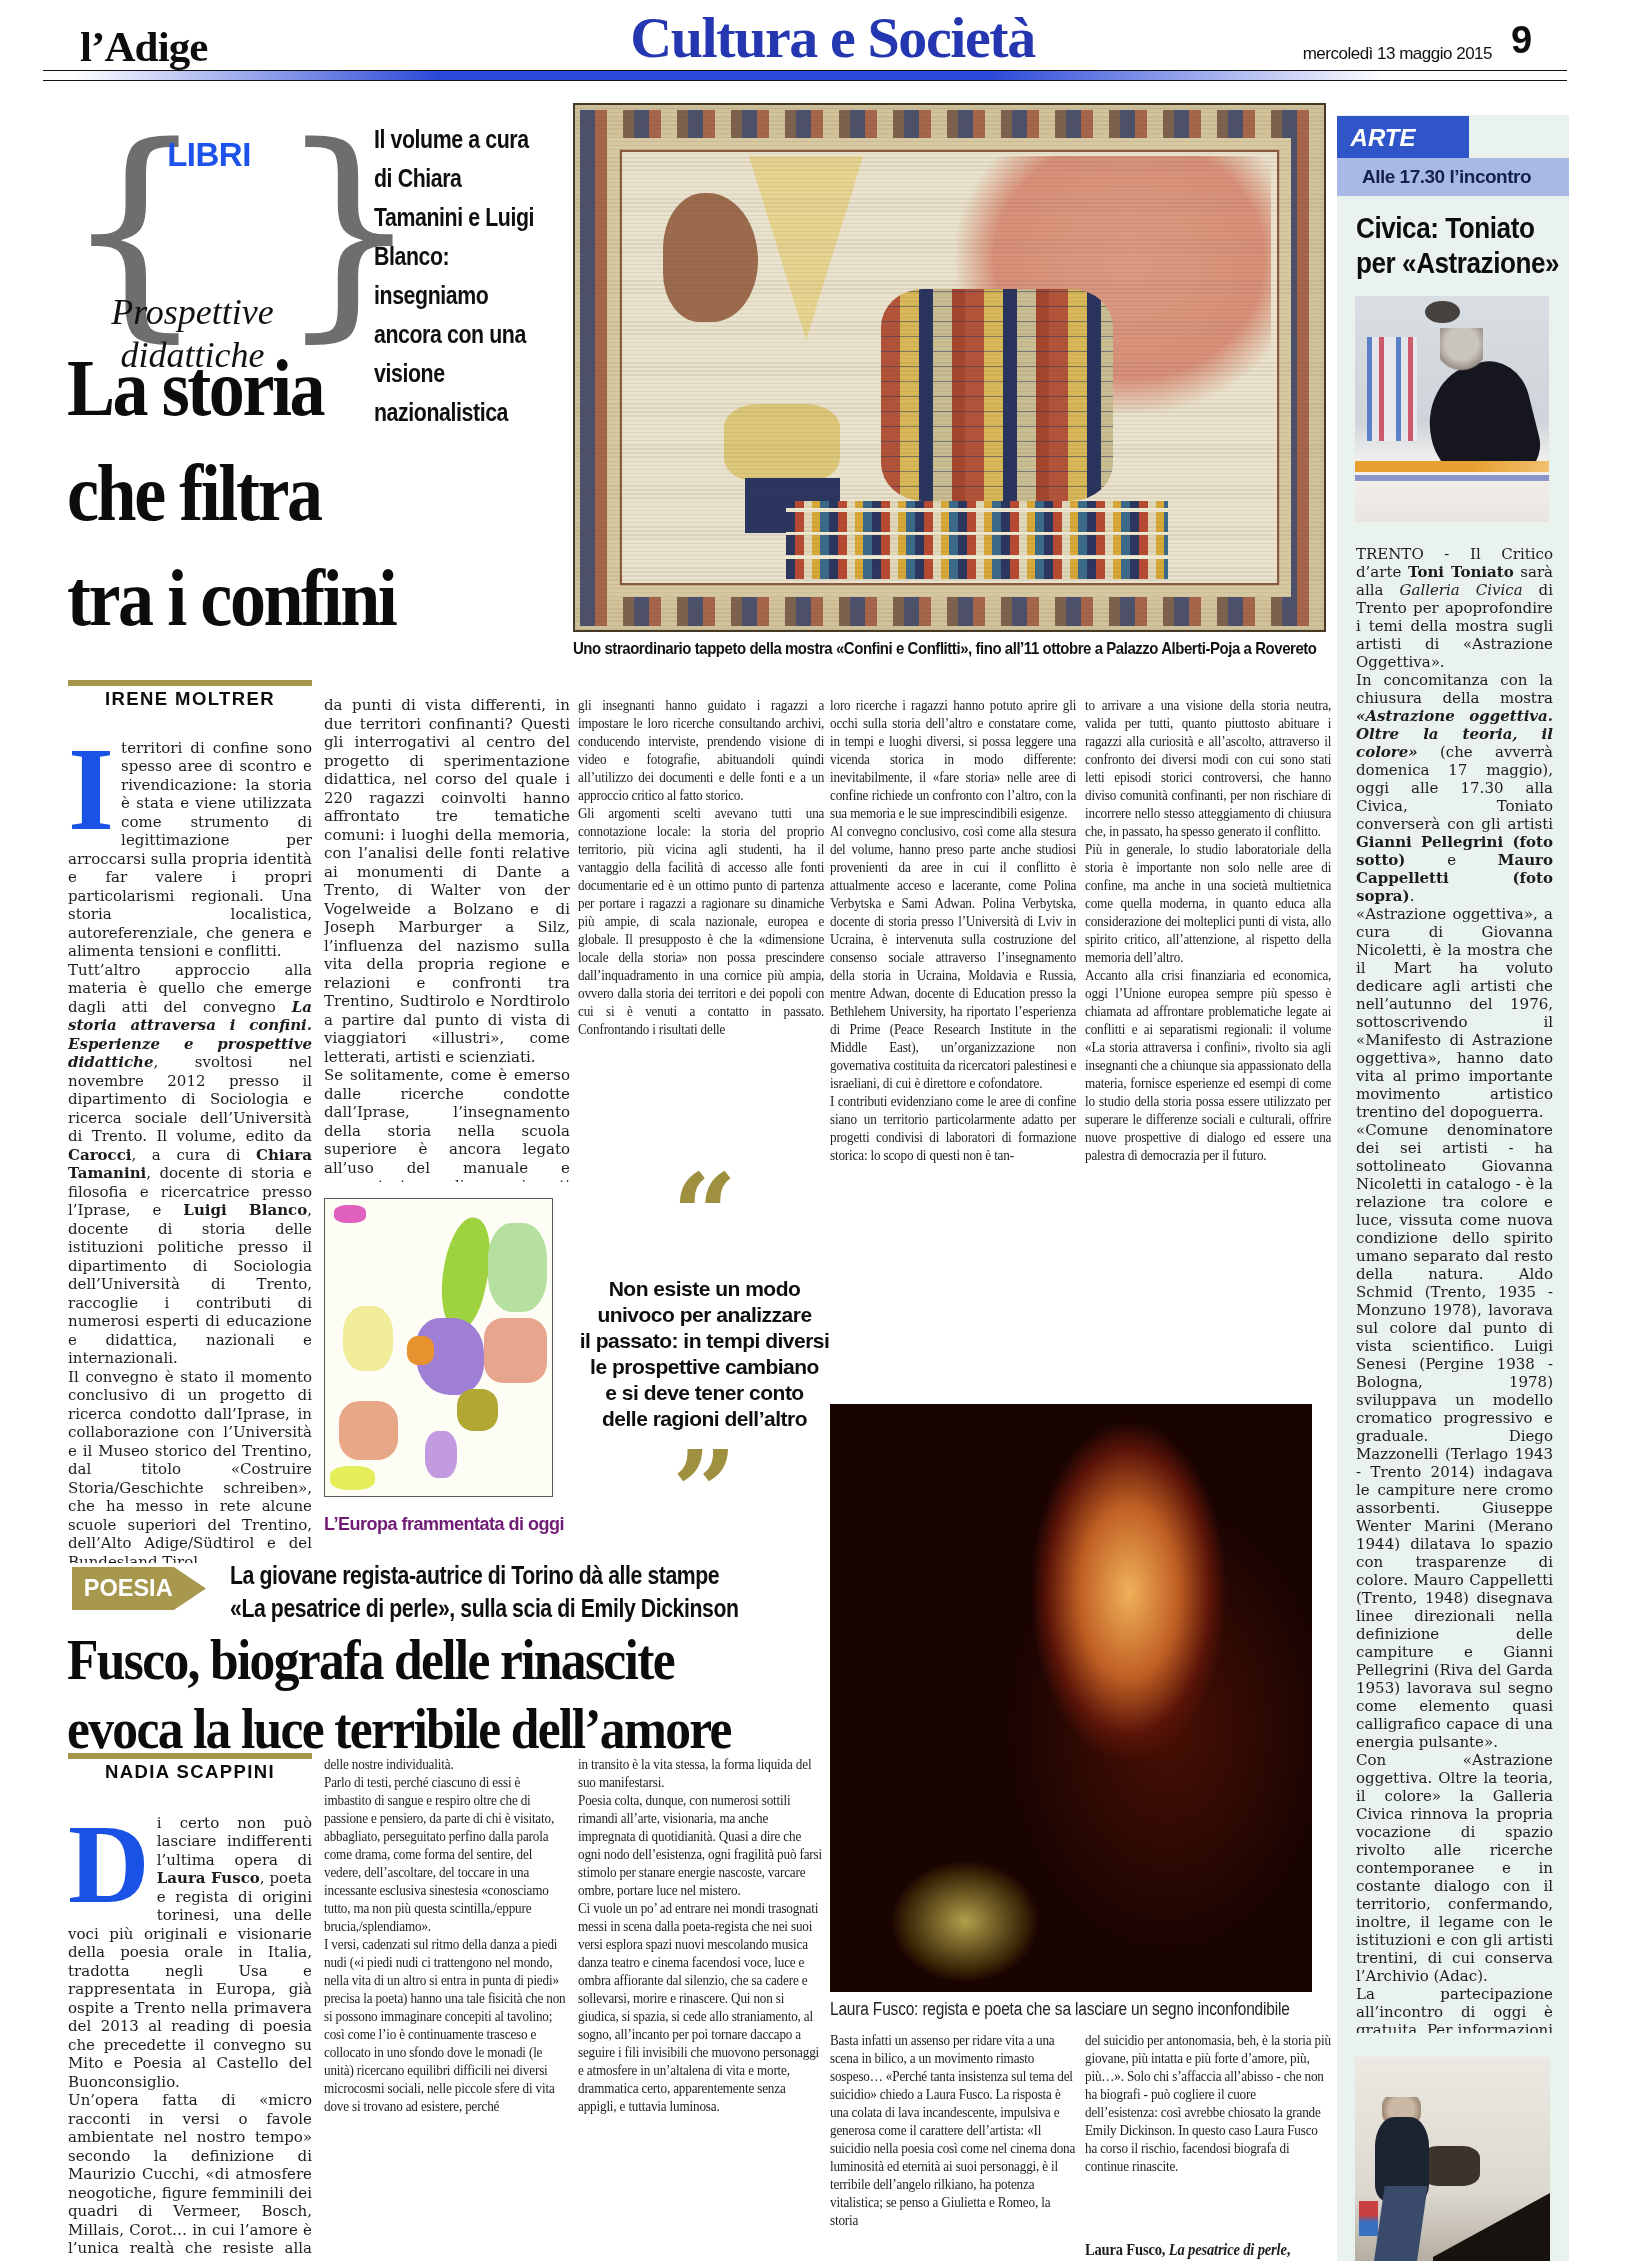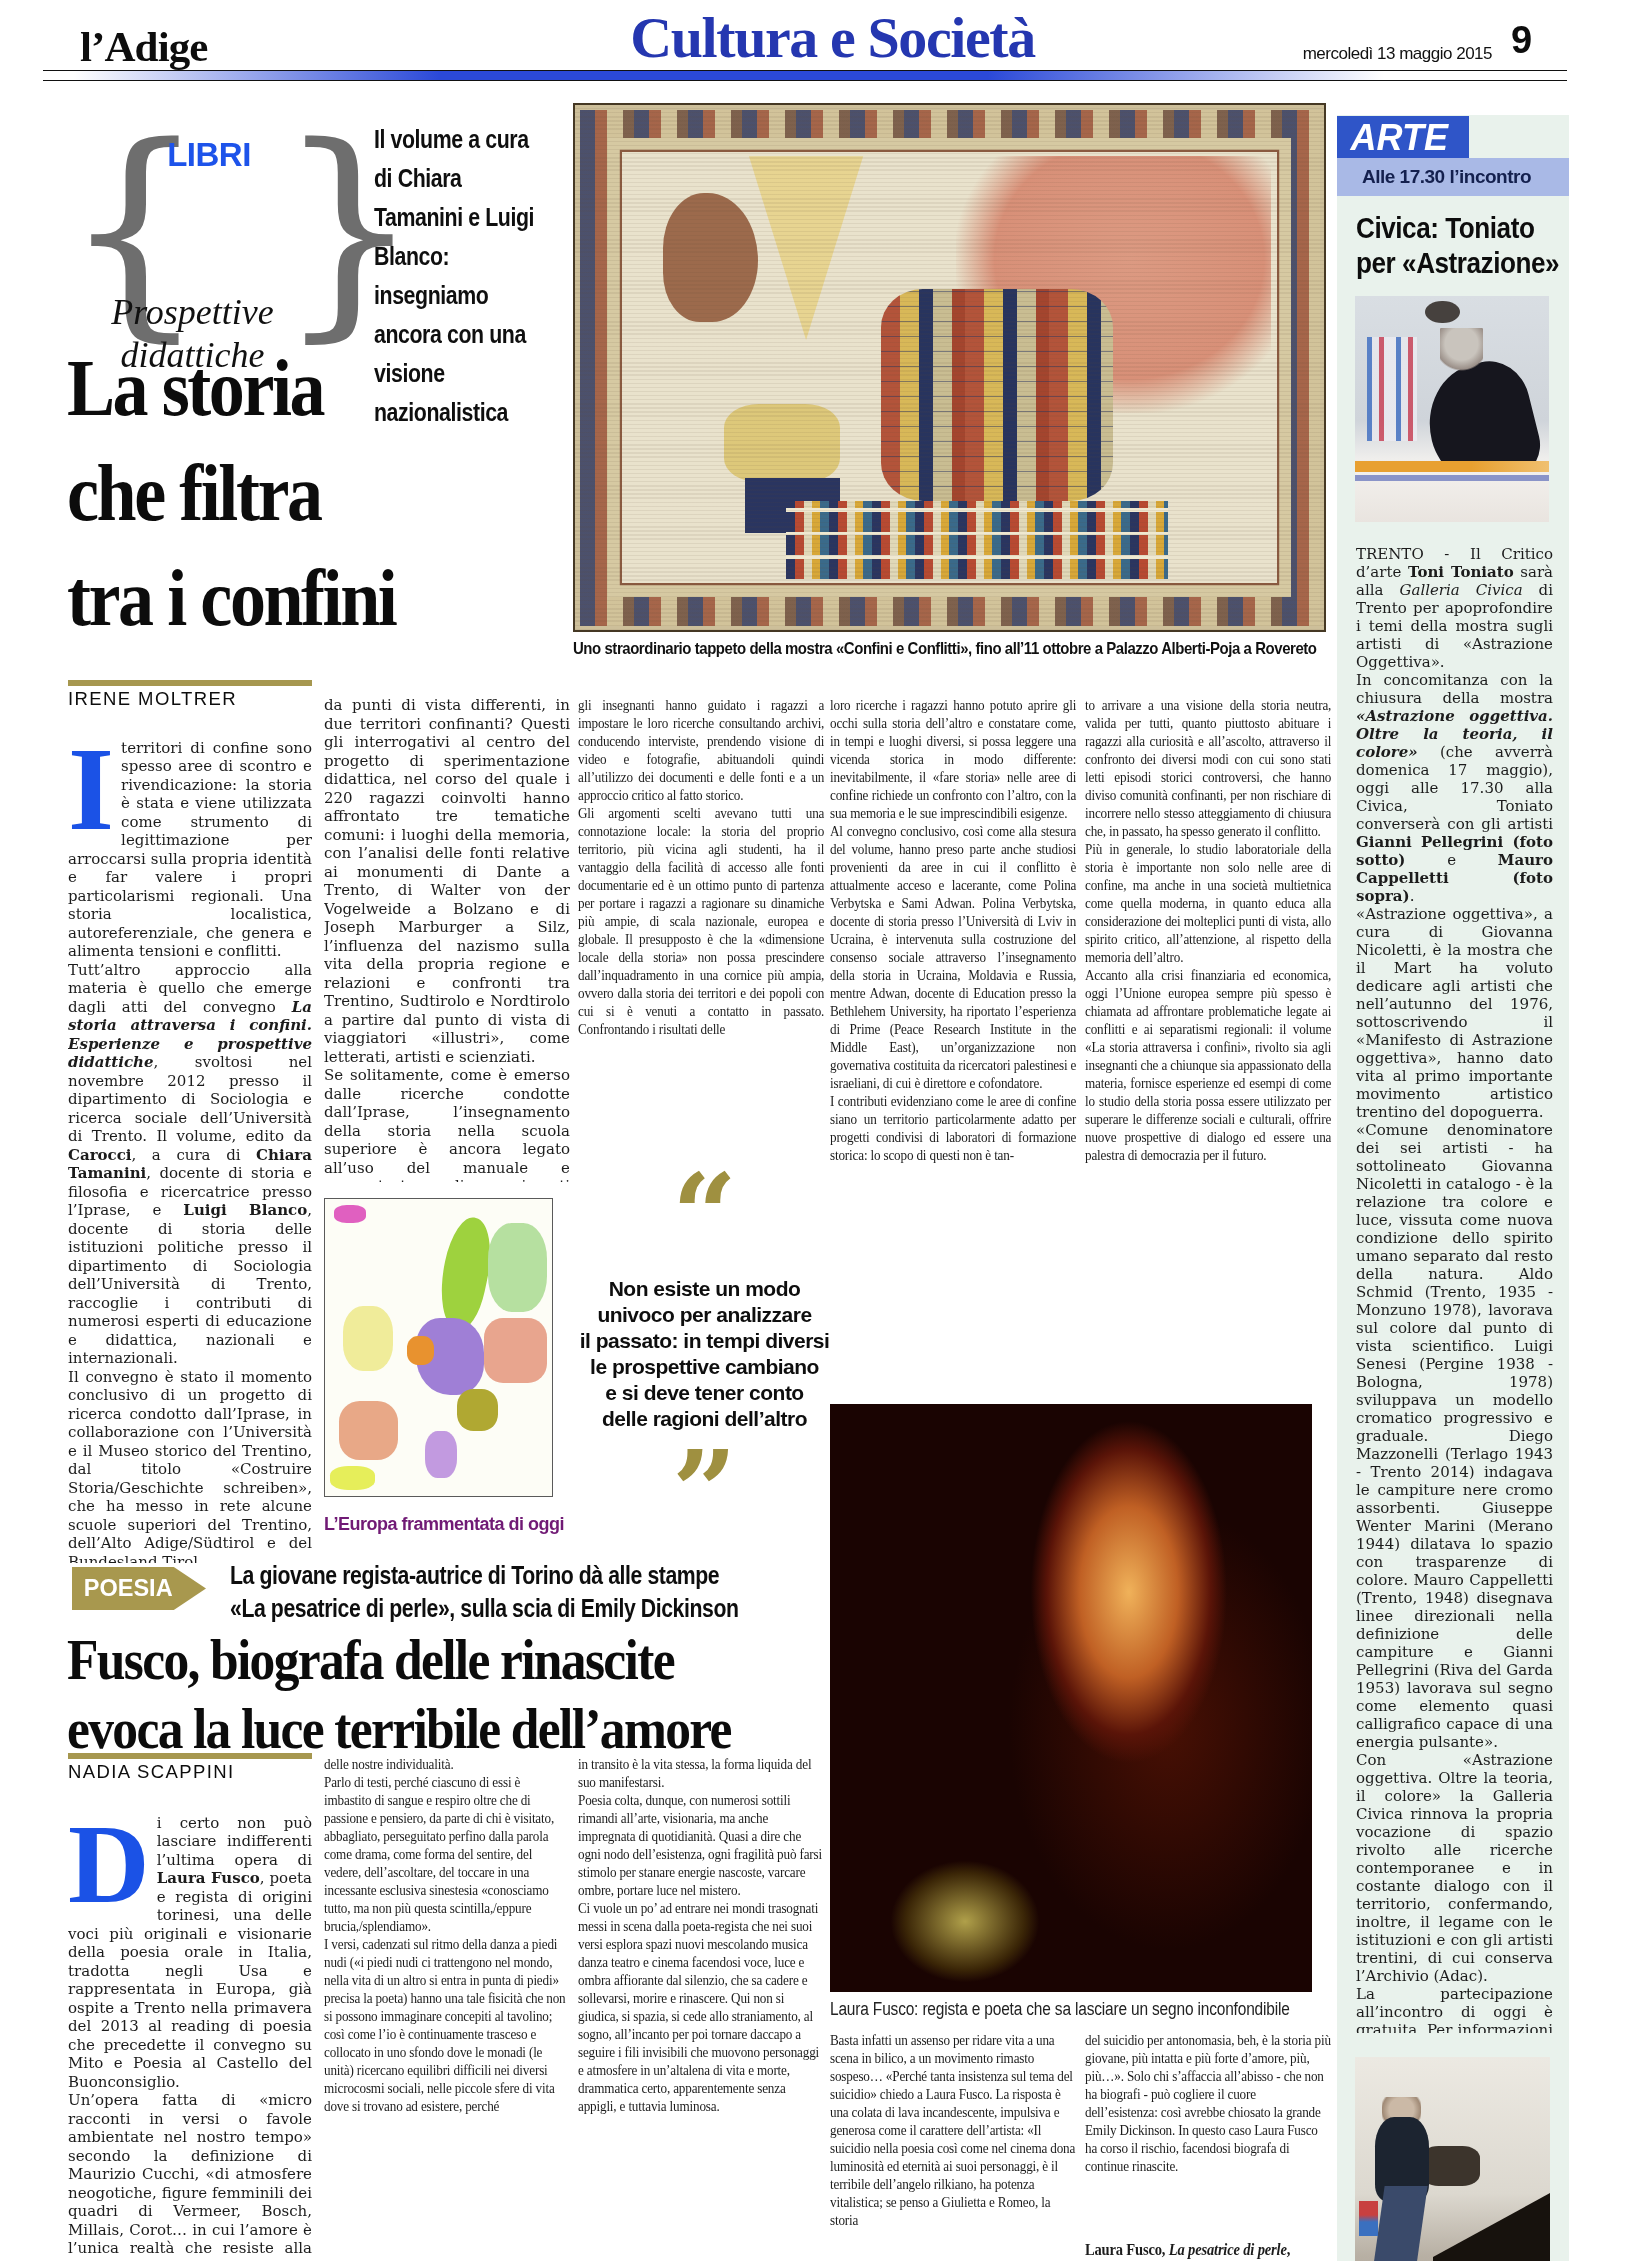--- a/index.html
+++ b/index.html
@@ -25,21 +25,21 @@
   .libri-theme{font-family:"Liberation Serif",serif;font-style:italic;font-size:36px;line-height:43px;text-align:center;color:#111;}
   .standfirst{font-weight:bold;font-size:26px;line-height:39px;letter-spacing:-0.5px;color:#0f0f0f;
      transform:scaleX(.82);transform-origin:0 0;}
 
   
   .h1{font-family:"Liberation Serif",serif;font-weight:bold;font-size:80px;line-height:105px;letter-spacing:-2.7px;
       color:#0c0c0c;white-space:pre-line;transform:scaleX(.9);transform-origin:0 0;}
   .h2{font-family:"Liberation Serif",serif;font-weight:bold;font-size:56px;line-height:69px;letter-spacing:-1.8px;
       color:#0c0c0c;white-space:pre-line;transform:scaleX(.92);transform-origin:0 0;}
   .gold-bar{background:#a6974f;height:5.9px;}
-  .byline{font-weight:normal;font-size:18.5px;letter-spacing:1.4px;text-align:left;color:#0d0d0d;}
+  .byline{font-weight:bold;font-size:18.5px;letter-spacing:1.4px;text-align:center;color:#0d0d0d;}
 
   
   .serif-body{font-family:"DejaVu Serif",serif;font-size:15px;line-height:18.5px;text-align:justify;
       color:#1c1c1c;white-space:pre-line;overflow:hidden;}
   .cond-body{font-family:"Liberation Serif",serif;font-size:15.4px;line-height:18px;letter-spacing:-0.2px;
       text-align:justify;color:#1c1c1c;white-space:pre-line;overflow:hidden;
       transform:scaleX(.855);transform-origin:0 0;}
   .ragged{text-align:left;line-height:18px;}
   .dropcap{float:left;font-family:"Liberation Serif",serif;font-weight:bold;color:#1b52e6;
       font-size:118px;line-height:95px;margin:3.6px 7.2px 0 0;}
@@ -56,21 +56,21 @@
       white-space:pre-line;transform:scaleX(.85);transform-origin:0 0;}
 
   
   .pq-mark{font-family:"DejaVu Serif",serif;font-weight:bold;font-size:113px;line-height:77px;
       color:#9f9040;text-align:center;}
   .pq-text{font-weight:bold;font-size:21px;line-height:26px;letter-spacing:-0.5px;text-align:center;
       color:#0e0e0e;white-space:pre-line;}
 
   
   .sidebar{background:#e9f2ec;}
-  .arte-kicker{background:#2f55c8;color:#fff;font-weight:bold;font-style:italic;font-size:36px;line-height:43px;padding-left:13.6px;}
+  .arte-kicker{background:#2f55c8;color:#fff;font-weight:bold;font-style:italic;font-size:24px;line-height:43px;padding-left:13.6px;}
   .arte-strip{background:#a9b9e6;color:#14204e;font-weight:bold;font-size:19px;line-height:38px;padding-left:25px;letter-spacing:-0.5px;}
   .arte-headline{font-weight:bold;font-size:29px;line-height:35px;letter-spacing:-0.5px;color:#0d0d0d;
       white-space:pre-line;transform:scaleX(.9);transform-origin:0 0;}
   .arte-text{font-family:"DejaVu Serif",serif;font-size:15px;line-height:18px;text-align:justify;color:#1c1c1c;}
   .arte-text p{margin:0;}
 
   
   .photo{overflow:hidden;position:absolute;}
   .carpet{background:#cdbf9a;border:2.7px solid #453824;}
   .carpet .band{position:absolute;inset:4.5px;

